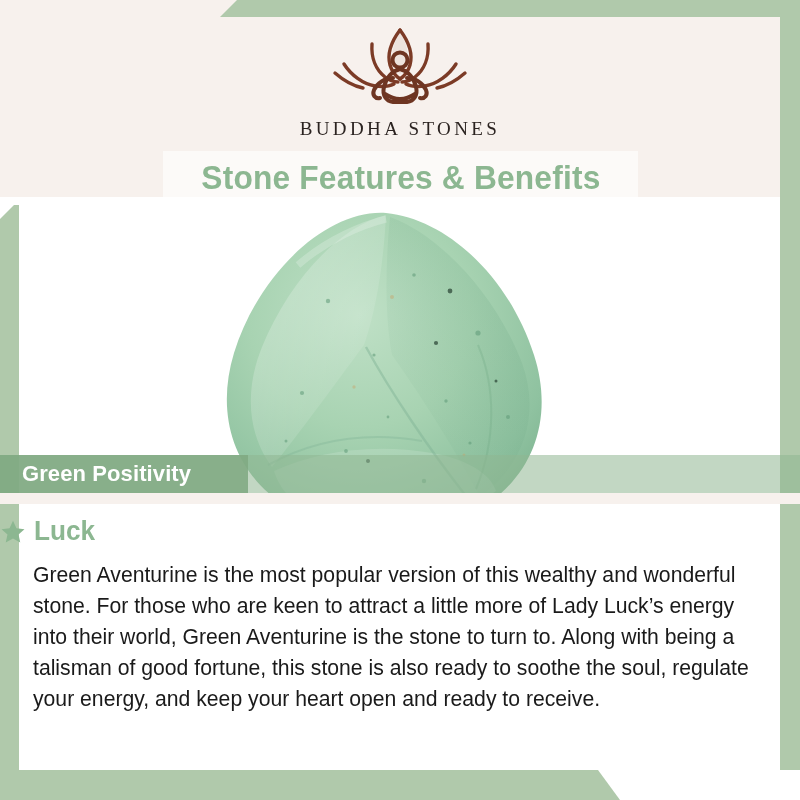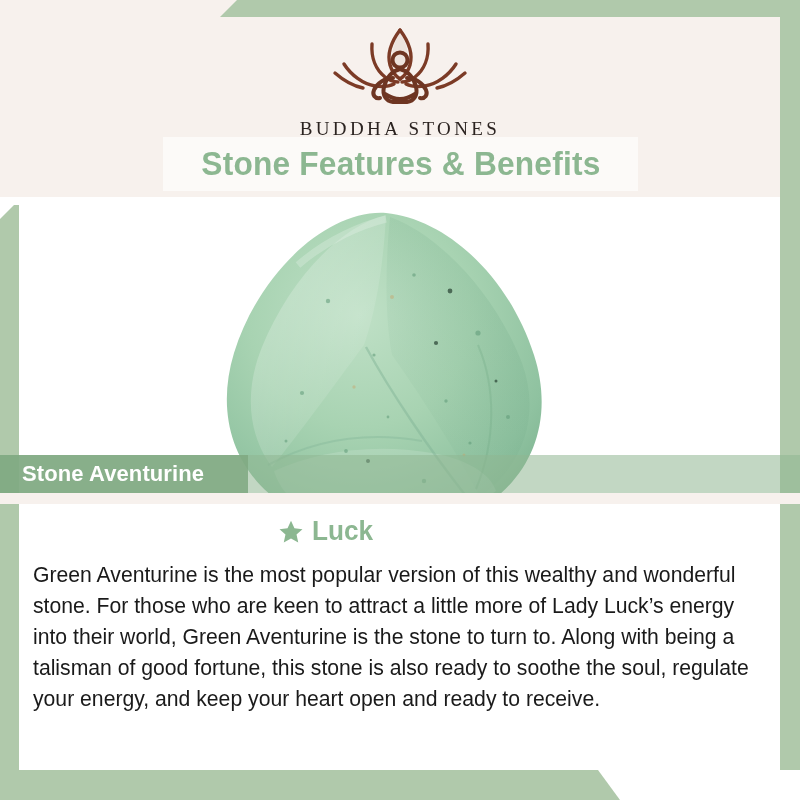--- a/index.html
+++ b/index.html
@@ -87,21 +87,21 @@
     font-family: "Liberation Serif", serif;
     font-size: 19px;
     letter-spacing: 3.4px;
     color: #2b2320;
     text-align: center;
   }
 
   
   .title-band {
     position: absolute;
-    top: 137px;
+    top: 151px;
     left: 163px;
     width: 475px;
     height: 54px;
     background: rgba(255, 255, 255, 0.62);
     display: flex;
     align-items: center;
     justify-content: center;
   }
   .title-text {
     font-family: "Liberation Sans Narrow", "Liberation Sans", sans-serif;
@@ -172,21 +172,20 @@
     background: #f7f1ed;
   }
 
   
   .benefits {
     position: absolute;
     top: 516px;
     left: 0;
     width: 652px;
     display: flex;
-    justify-content: center;
     align-items: center;
     gap: 22px;
   }
   .benefit {
     display: flex;
     align-items: center;
     gap: 7px;
   }
   .star-icon {
     width: 26px;
@@ -313,21 +312,21 @@
   <div class="frame-right"></div>
   <div class="frame-bottom"></div>
   <div class="frame-left"></div>
 
   <div class="title-band">
     <div class="title-text">Stone Features &amp; Benefits</div>
   </div>
 
   <div class="label-band"></div>
   <div class="label-solid"></div>
-  <div class="label-text">Stone Aventurine</div>
+  <div class="label-text">Green Positivity</div>
 
   <div class="divider"></div>
 
   <div class="benefits">
     <div class="benefit">
       <svg class="star-icon" viewBox="0 0 24 24">
         <polygon points="12,1.6 15.2,8.6 22.6,9.4 17.1,14.4 18.7,21.8 12,18 5.3,21.8 6.9,14.4 1.4,9.4 8.8,8.6" fill="#8cb791"></polygon>
       </svg>
       <span class="benefit-label">Luck</span>
     </div>

